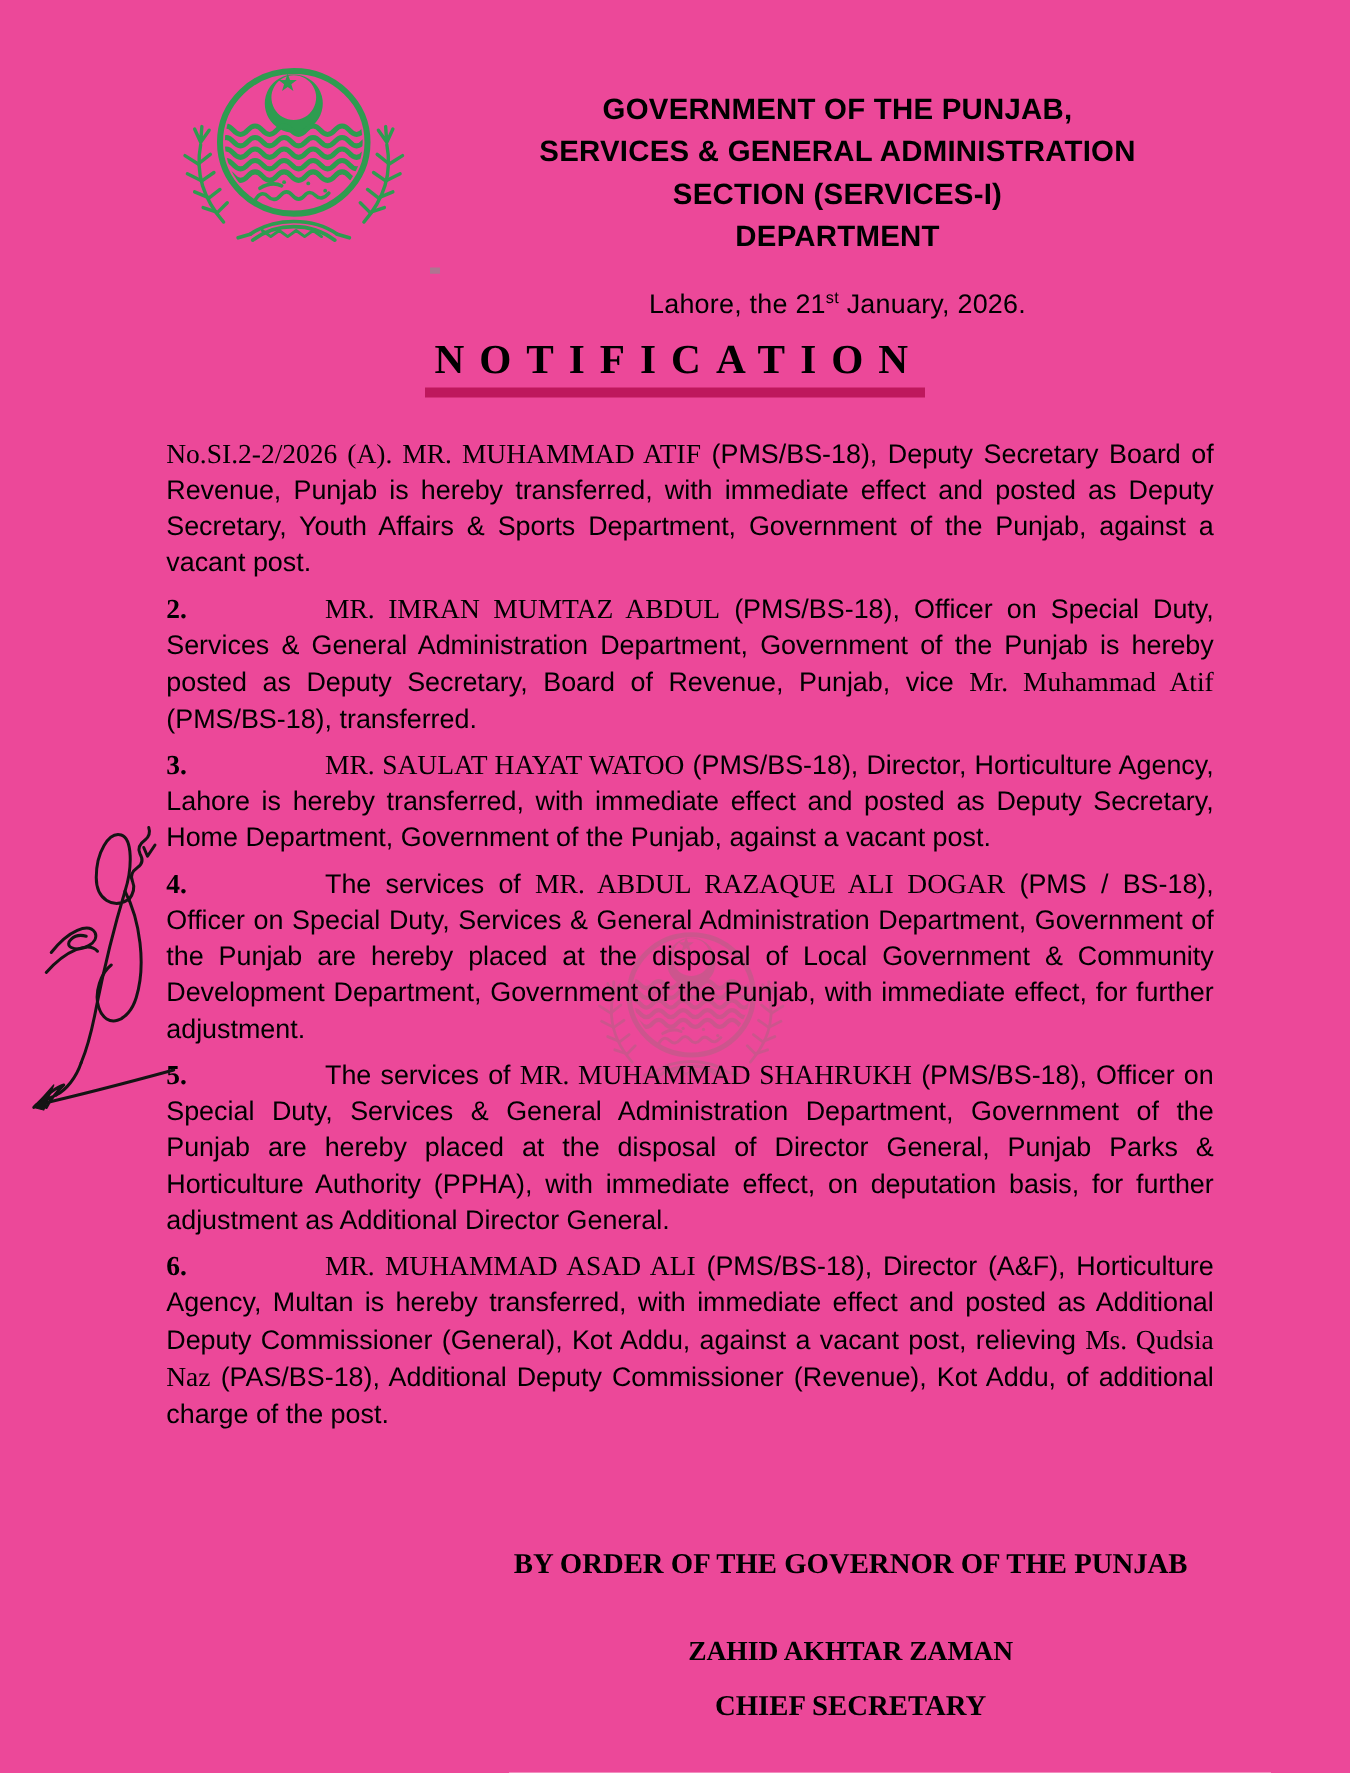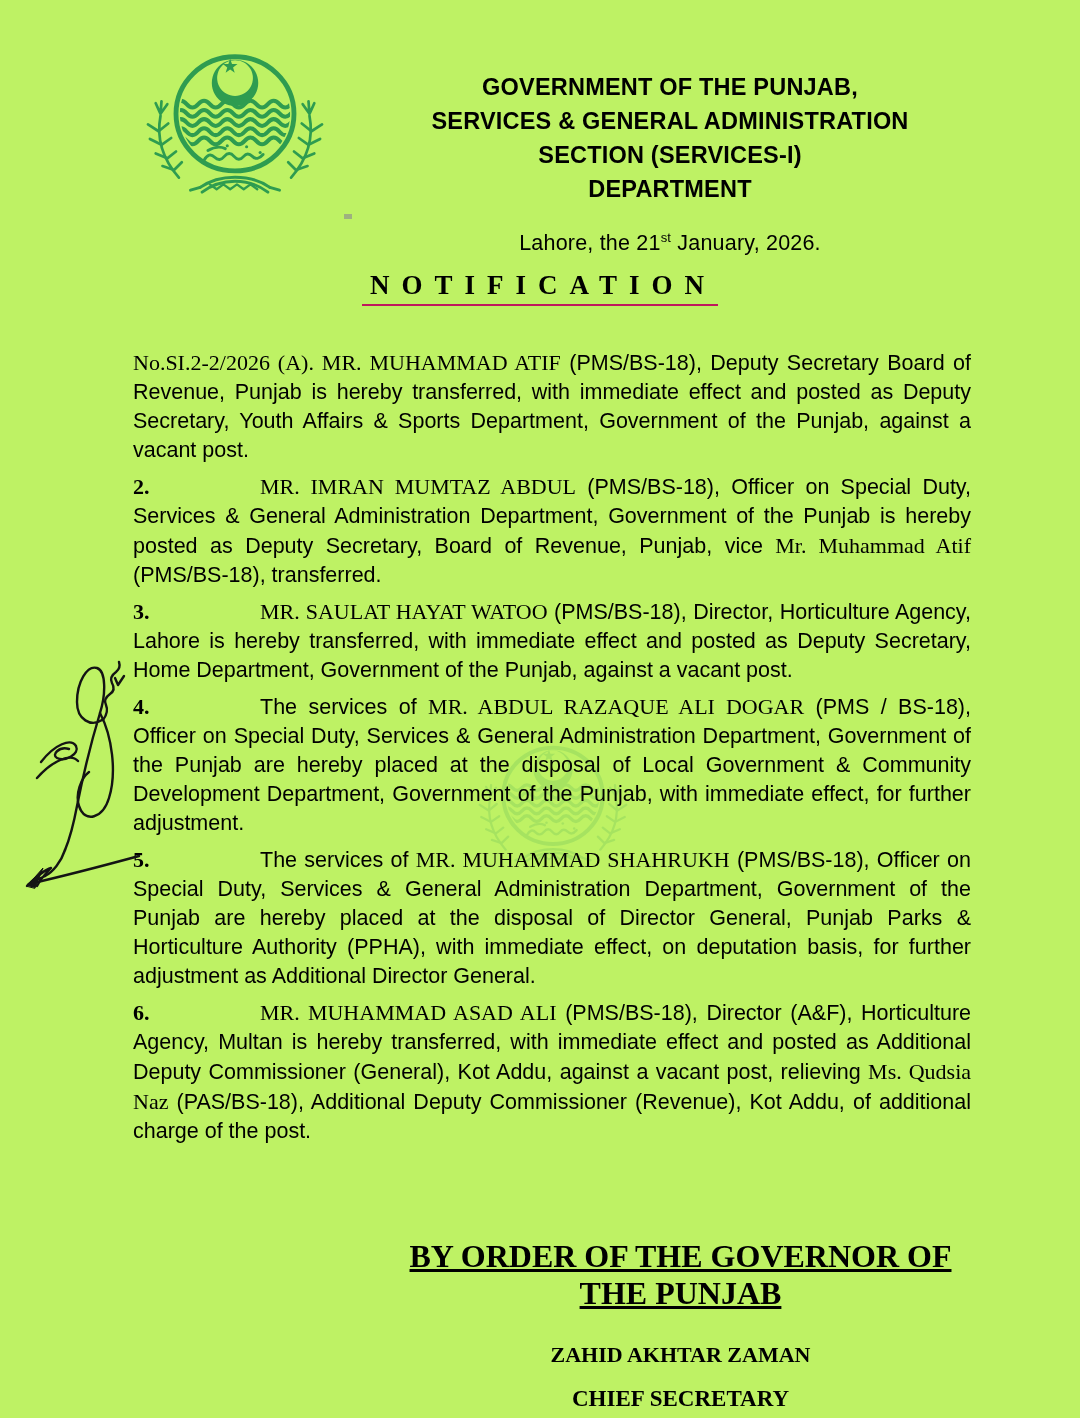--- a/index.html
+++ b/index.html
@@ -1,44 +1,44 @@
 <!DOCTYPE html>
 <html><head>
 <meta charset="utf-8">
 <style>
   html,body{margin:0;padding:0;}
   body{width:1080px;height:1418px;background:#ffffff;position:relative;
        font-family:"Liberation Sans",sans-serif;color:#000;overflow:hidden;}
-  .page{position:absolute;inset:0;background:#bef264;}
+  .page{position:absolute;inset:0;background:#ec4899;}
 
   .logo{position:absolute;left:146px;top:50px;width:178px;height:147px;z-index:2;}
   .watermark{position:absolute;left:478px;top:742px;width:150px;height:124px;opacity:0.16;z-index:0;}
 
   .header-text{position:absolute;left:360px;top:70px;width:620px;text-align:center;
                font-weight:bold;font-size:23.5px;line-height:34px;letter-spacing:0.2px;z-index:1;}
   .date-line{margin-top:15px;font-size:21.5px;font-weight:normal;}
   .date-line sup{font-size:13px;}
 
   .title-wrap{position:absolute;left:0;top:270px;width:1080px;text-align:center;z-index:1;}
   .doc-title{display:inline-block;font-family:"Liberation Serif",serif;font-weight:bold;
-             font-size:27px;letter-spacing:12px;border-bottom:2px solid #be185d;
+             font-size:33px;letter-spacing:12px;border-bottom:8px solid #be185d;
              padding:0 2px 3px 8px;}
 
   .body-text{position:absolute;left:133px;top:348px;width:838px;font-size:21.5px;
              line-height:29px;text-align:justify;z-index:1;}
   .body-text p{margin:0 0 7px 0;}
   .bserif{font-family:"Liberation Serif",serif;font-weight:normal;font-size:22px;}
   .para-num{display:inline-block;width:127px;font-family:"Liberation Serif",serif;
             font-weight:bold;font-size:22px;}
 
   .signature{position:absolute;left:15px;top:650px;width:135px;height:240px;z-index:3;}
 
   .footer{position:absolute;left:398px;top:1238px;width:565px;text-align:center;
           font-family:"Liberation Serif",serif;font-weight:bold;z-index:1;}
-  .by-order{font-size:32px;margin-bottom:27px;text-decoration:underline;}
+  .by-order{font-size:23px;margin-bottom:41px;}
   .sig-name{font-size:22px;line-height:31px;}
   .sig-title{font-size:23px;line-height:31px;margin-top:13px;}
 
   .artifact{position:absolute;left:344px;top:214px;width:8px;height:5px;
             background:#8d8d8d;opacity:0.65;z-index:1;}
 </style>
 </head>
 <body>
 
 <div class="page">

